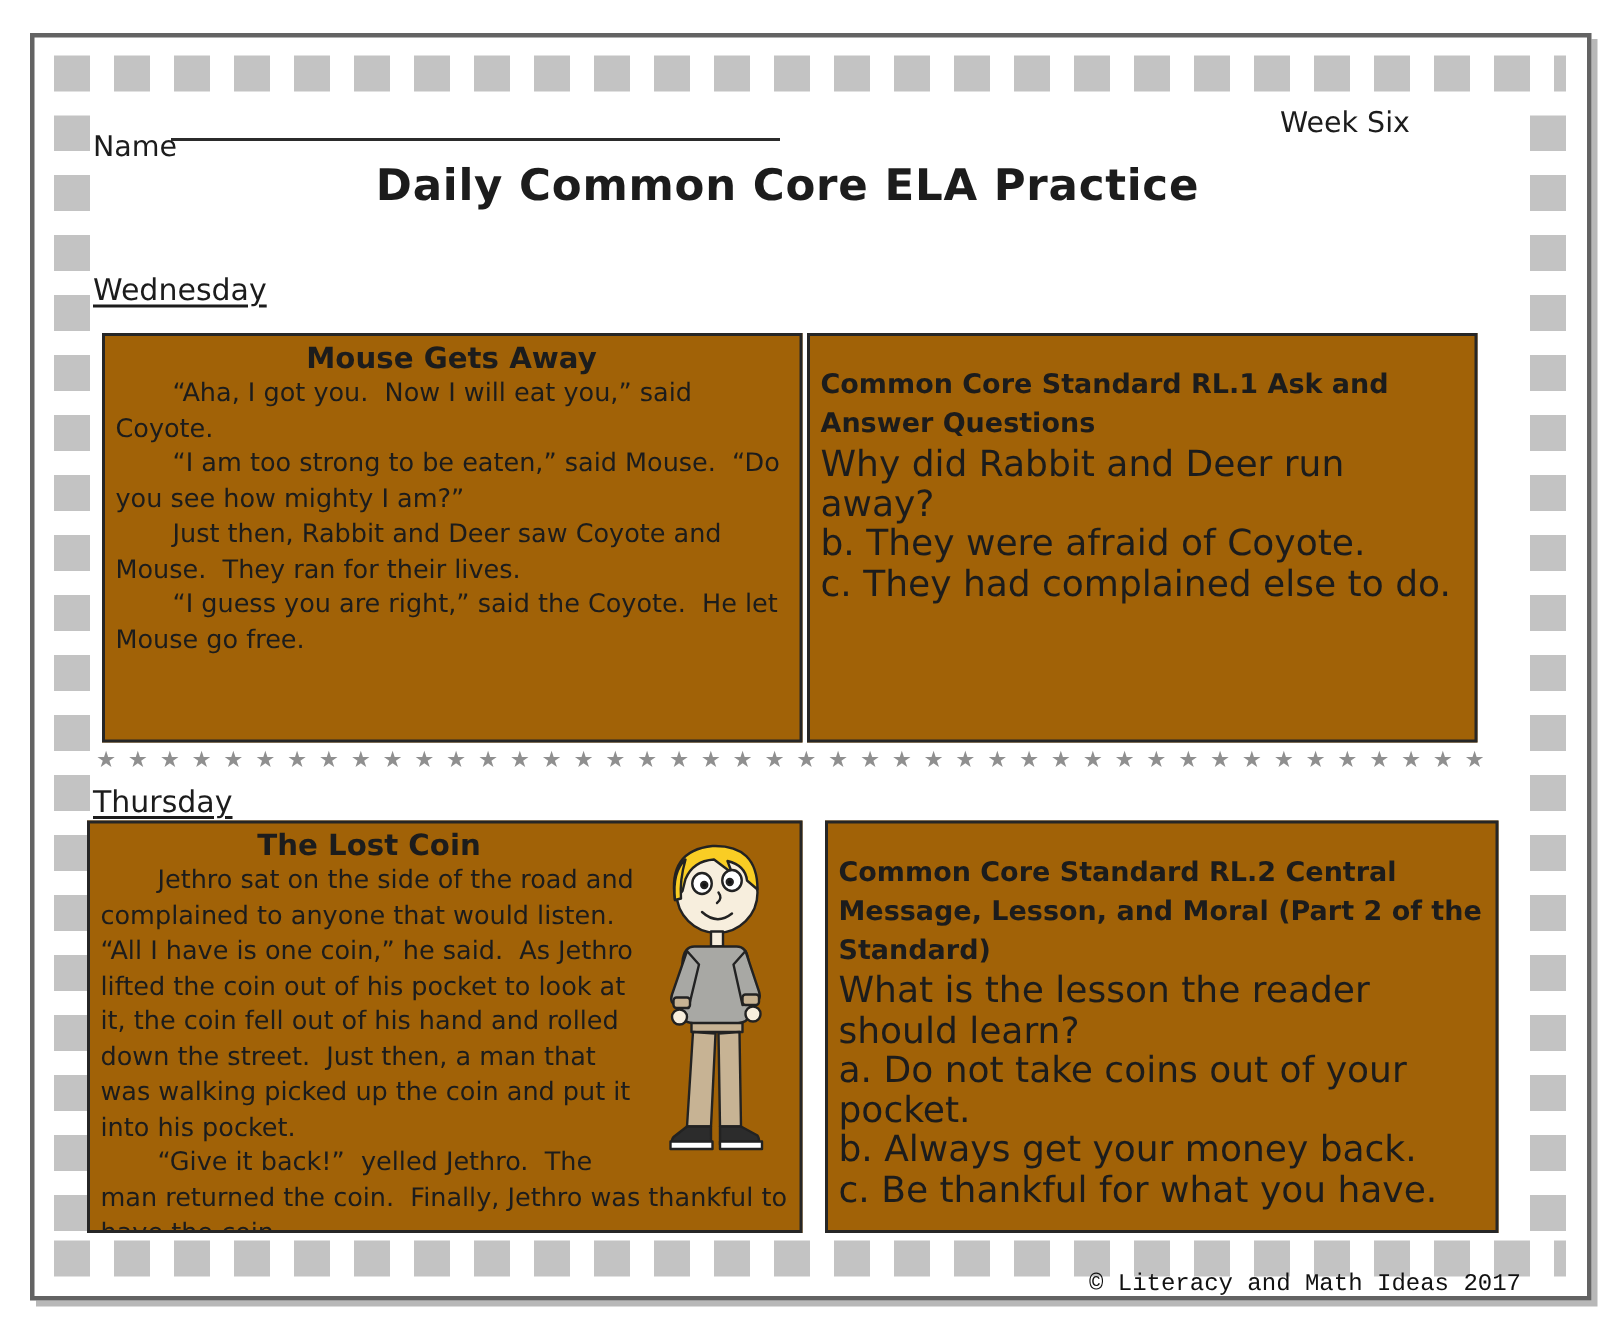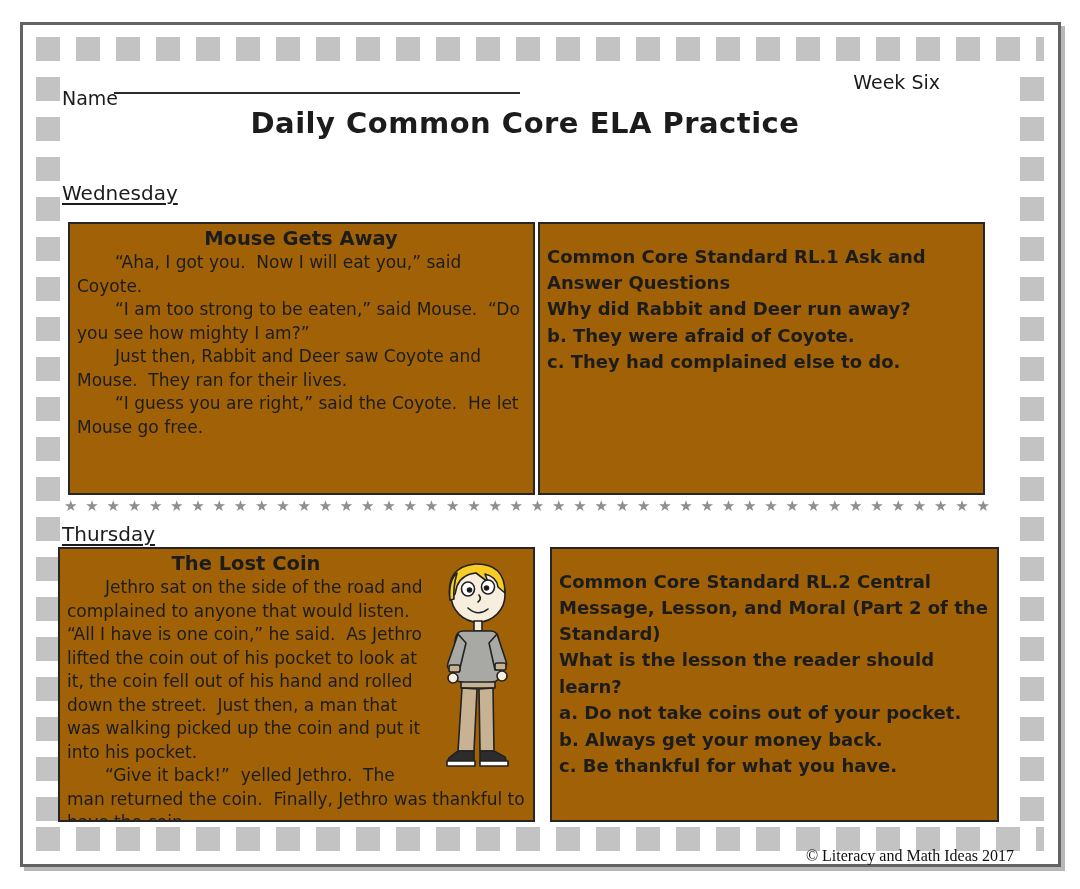--- a/index.html
+++ b/index.html
@@ -39,29 +39,29 @@
   .t-thu{left:58px;top:547px;width:941px;height:275px;gap:12px;}
   .cell{border:2px solid #262626;background:#a16207;box-sizing:border-box;
     padding:2px 8px 4px 7px;overflow:hidden;}
   .t-wed .cell-l{width:467px;margin-right:3px;}
   .t-thu .cell-l{width:477px;margin-right:3px;}
   .cell-r{flex:1;}
   .passage-title{font-size:19.5px;font-weight:bold;text-align:center;margin:1px 0 1px;}
   .passage p{margin:0;font-size:17px;line-height:23.5px;text-indent:38px;white-space:pre-wrap;}
   .standard{font-weight:bold;font-size:18px;line-height:26px;margin:18px 0 0;}
   .t-wed .standard{max-width:380px;}
-  .prompt,.option{font-size:18px;line-height:26.5px;white-space:pre-wrap;font-weight:bold;}
+  .prompt,.option{font-size:24px;line-height:26.5px;white-space:pre-wrap;}
   
   .star-row{position:absolute;left:64px;top:497px;width:926px;height:18px;
     display:flex;justify-content:space-between;font-size:15px;color:#8f8f8f;line-height:18px;}
   
   .boy{float:right;width:94px;height:228px;margin:2px 0 0 6px;}
   
   .footer{position:absolute;right:66px;top:847px;
-    font-family:Liberation Serif, serif;font-size:16px;color:#111;}
+    font-family:Liberation Mono, monospace;font-size:16px;color:#111;}
 </style>
 </head>
 <body>
 
 <div class="frame">
   <div class="sq sq-top"></div>
   <div class="sq sq-bottom"></div>
   <div class="sq sq-left"></div>
   <div class="sq sq-right"></div>
 </div>

